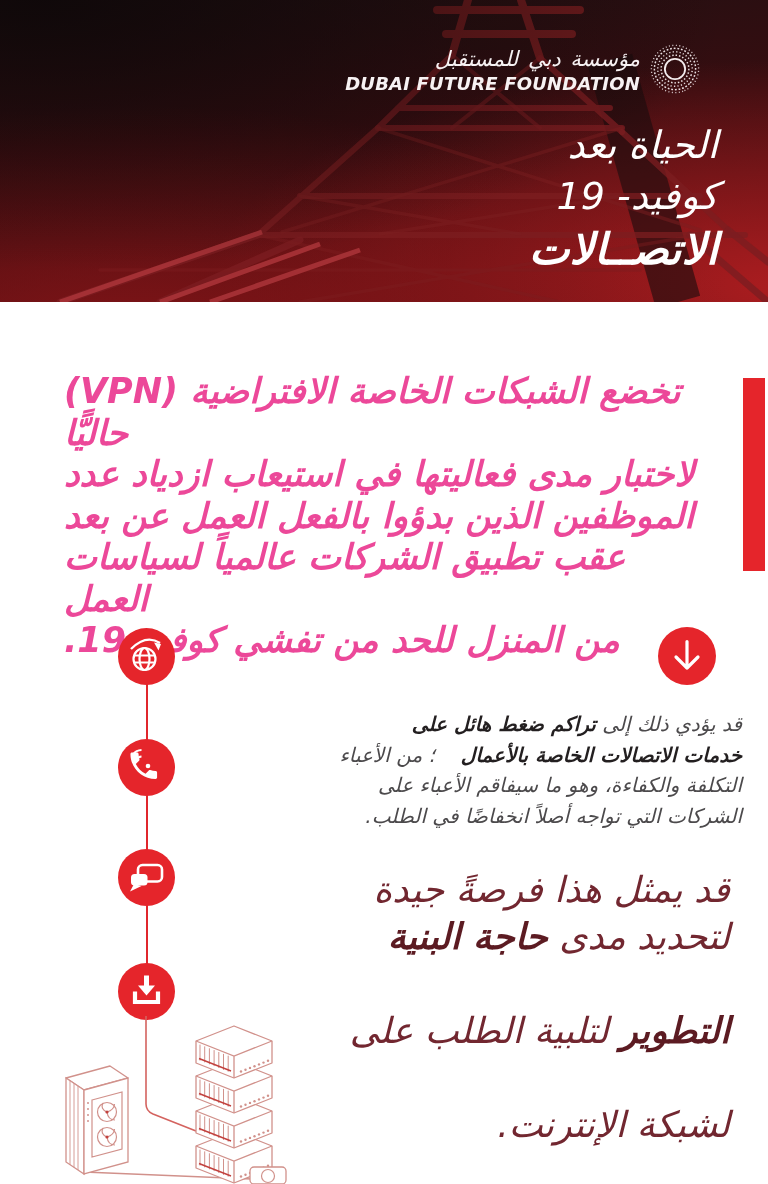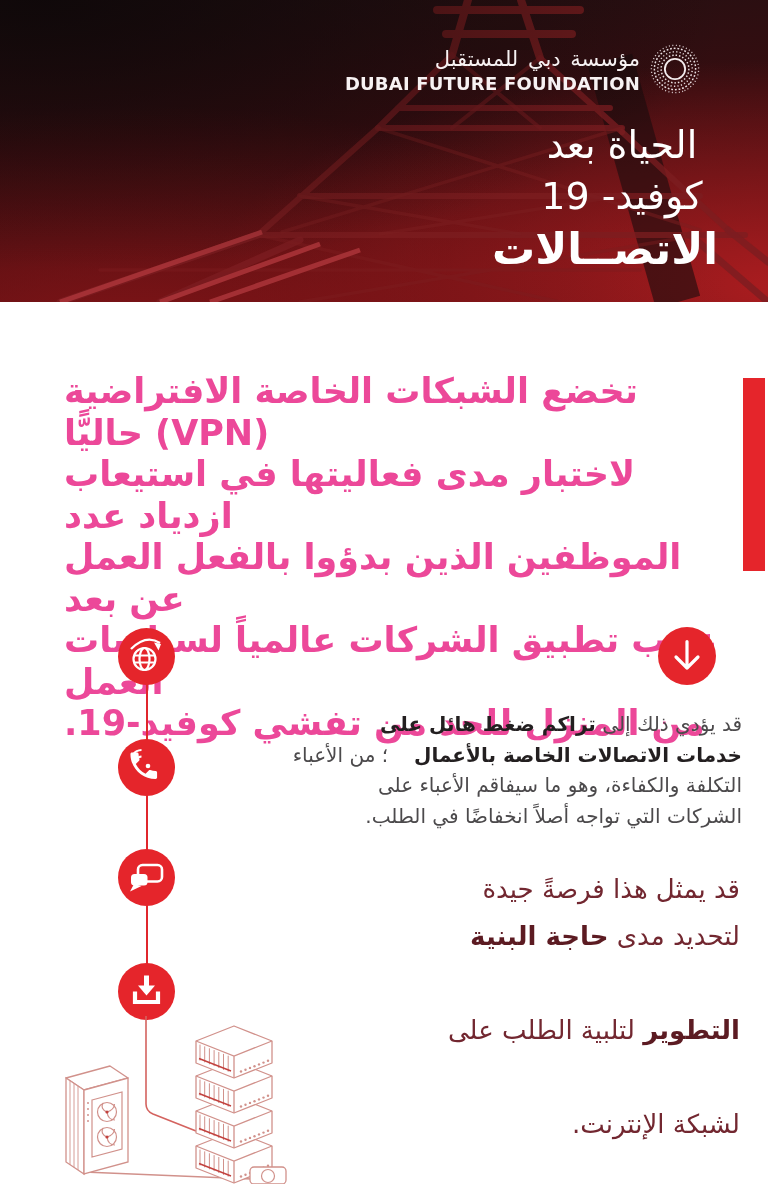--- a/index.html
+++ b/index.html
@@ -1,42 +1,42 @@
 <!DOCTYPE html>
 <html lang="ar"><head>
 <meta charset="utf-8">
 <style>
   html,body{margin:0;padding:0;background:#ffffff;}
   .page{position:relative;width:768px;height:1184px;background:#ffffff;overflow:hidden;
-        font-family:"DejaVu Sans",sans-serif;}
+        font-family:"DejaVu Sans",sans-serif;font-style:italic;}
   
   .hero{position:absolute;left:0;top:0;width:768px;height:302px;}
   .hero svg{display:block;width:100%;height:100%;}
   .logo{position:absolute;left:648px;top:42px;width:54px;height:54px;}
   .brand{position:absolute;top:46px;right:128px;text-align:right;color:#f7f2f3;direction:rtl;}
   .brand-ar{font-size:21px;line-height:27px;word-spacing:3px;}
   .brand-en{direction:ltr;font-size:18px;font-weight:700;letter-spacing:.2px;line-height:17px;margin-top:2px;white-space:nowrap;}
-  .title{position:absolute;top:120px;right:50px;text-align:center;color:#ffffff;direction:rtl;}
+  .title{position:absolute;top:120px;right:50px;text-align:right;color:#ffffff;direction:rtl;}
   .title-l{font-size:38px;line-height:51px;font-weight:400;}
   .title-b{font-size:43px;line-height:55px;font-weight:700;margin-left:-34px;}
   
   .accent-bar{position:absolute;top:378px;right:3px;width:22px;height:193px;background:#e5252b;}
   .intro{position:absolute;top:371px;left:64px;width:656px;direction:rtl;text-align:left;
          font-weight:700;font-size:35px;line-height:41.5px;color:#ec4899;}
   .timeline-line{position:absolute;left:146px;top:656px;width:2px;height:364px;background:#e0262c;}
   .ticon{position:absolute;left:118px;width:57px;height:57px;}
   .ticon svg{display:block;width:100%;height:100%;}
   #ti1{top:628px;} #ti2{top:739px;} #ti3{top:849px;} #ti4{top:963px;}
   .pointer{position:absolute;left:658px;top:627px;width:58px;height:58px;}
   .pointer svg{display:block;width:100%;height:100%;}
   .pressure{position:absolute;top:709px;right:26px;width:470px;direction:rtl;text-align:right;
             font-size:20px;line-height:30.5px;color:#4c4a4c;}
   .pressure b{color:#231f20;margin-left:26px;}
-  .opportunity{position:absolute;top:866px;right:28px;width:520px;direction:rtl;text-align:right;
-               font-size:26px;line-height:47px;color:#722730;}
+  .opportunity{position:absolute;top:866px;right:38px;width:520px;direction:rtl;text-align:right;
+               font-size:36px;line-height:47px;color:#722730;}
   .opportunity b{color:#5c1b22;margin-top:44px;}
   .illustration{position:absolute;left:0;top:1000px;width:340px;height:184px;}
   .illustration svg{display:block;width:100%;height:100%;}
 </style>
 </head>
 <body>
 
 <div class="page">
 
   <div class="hero">

